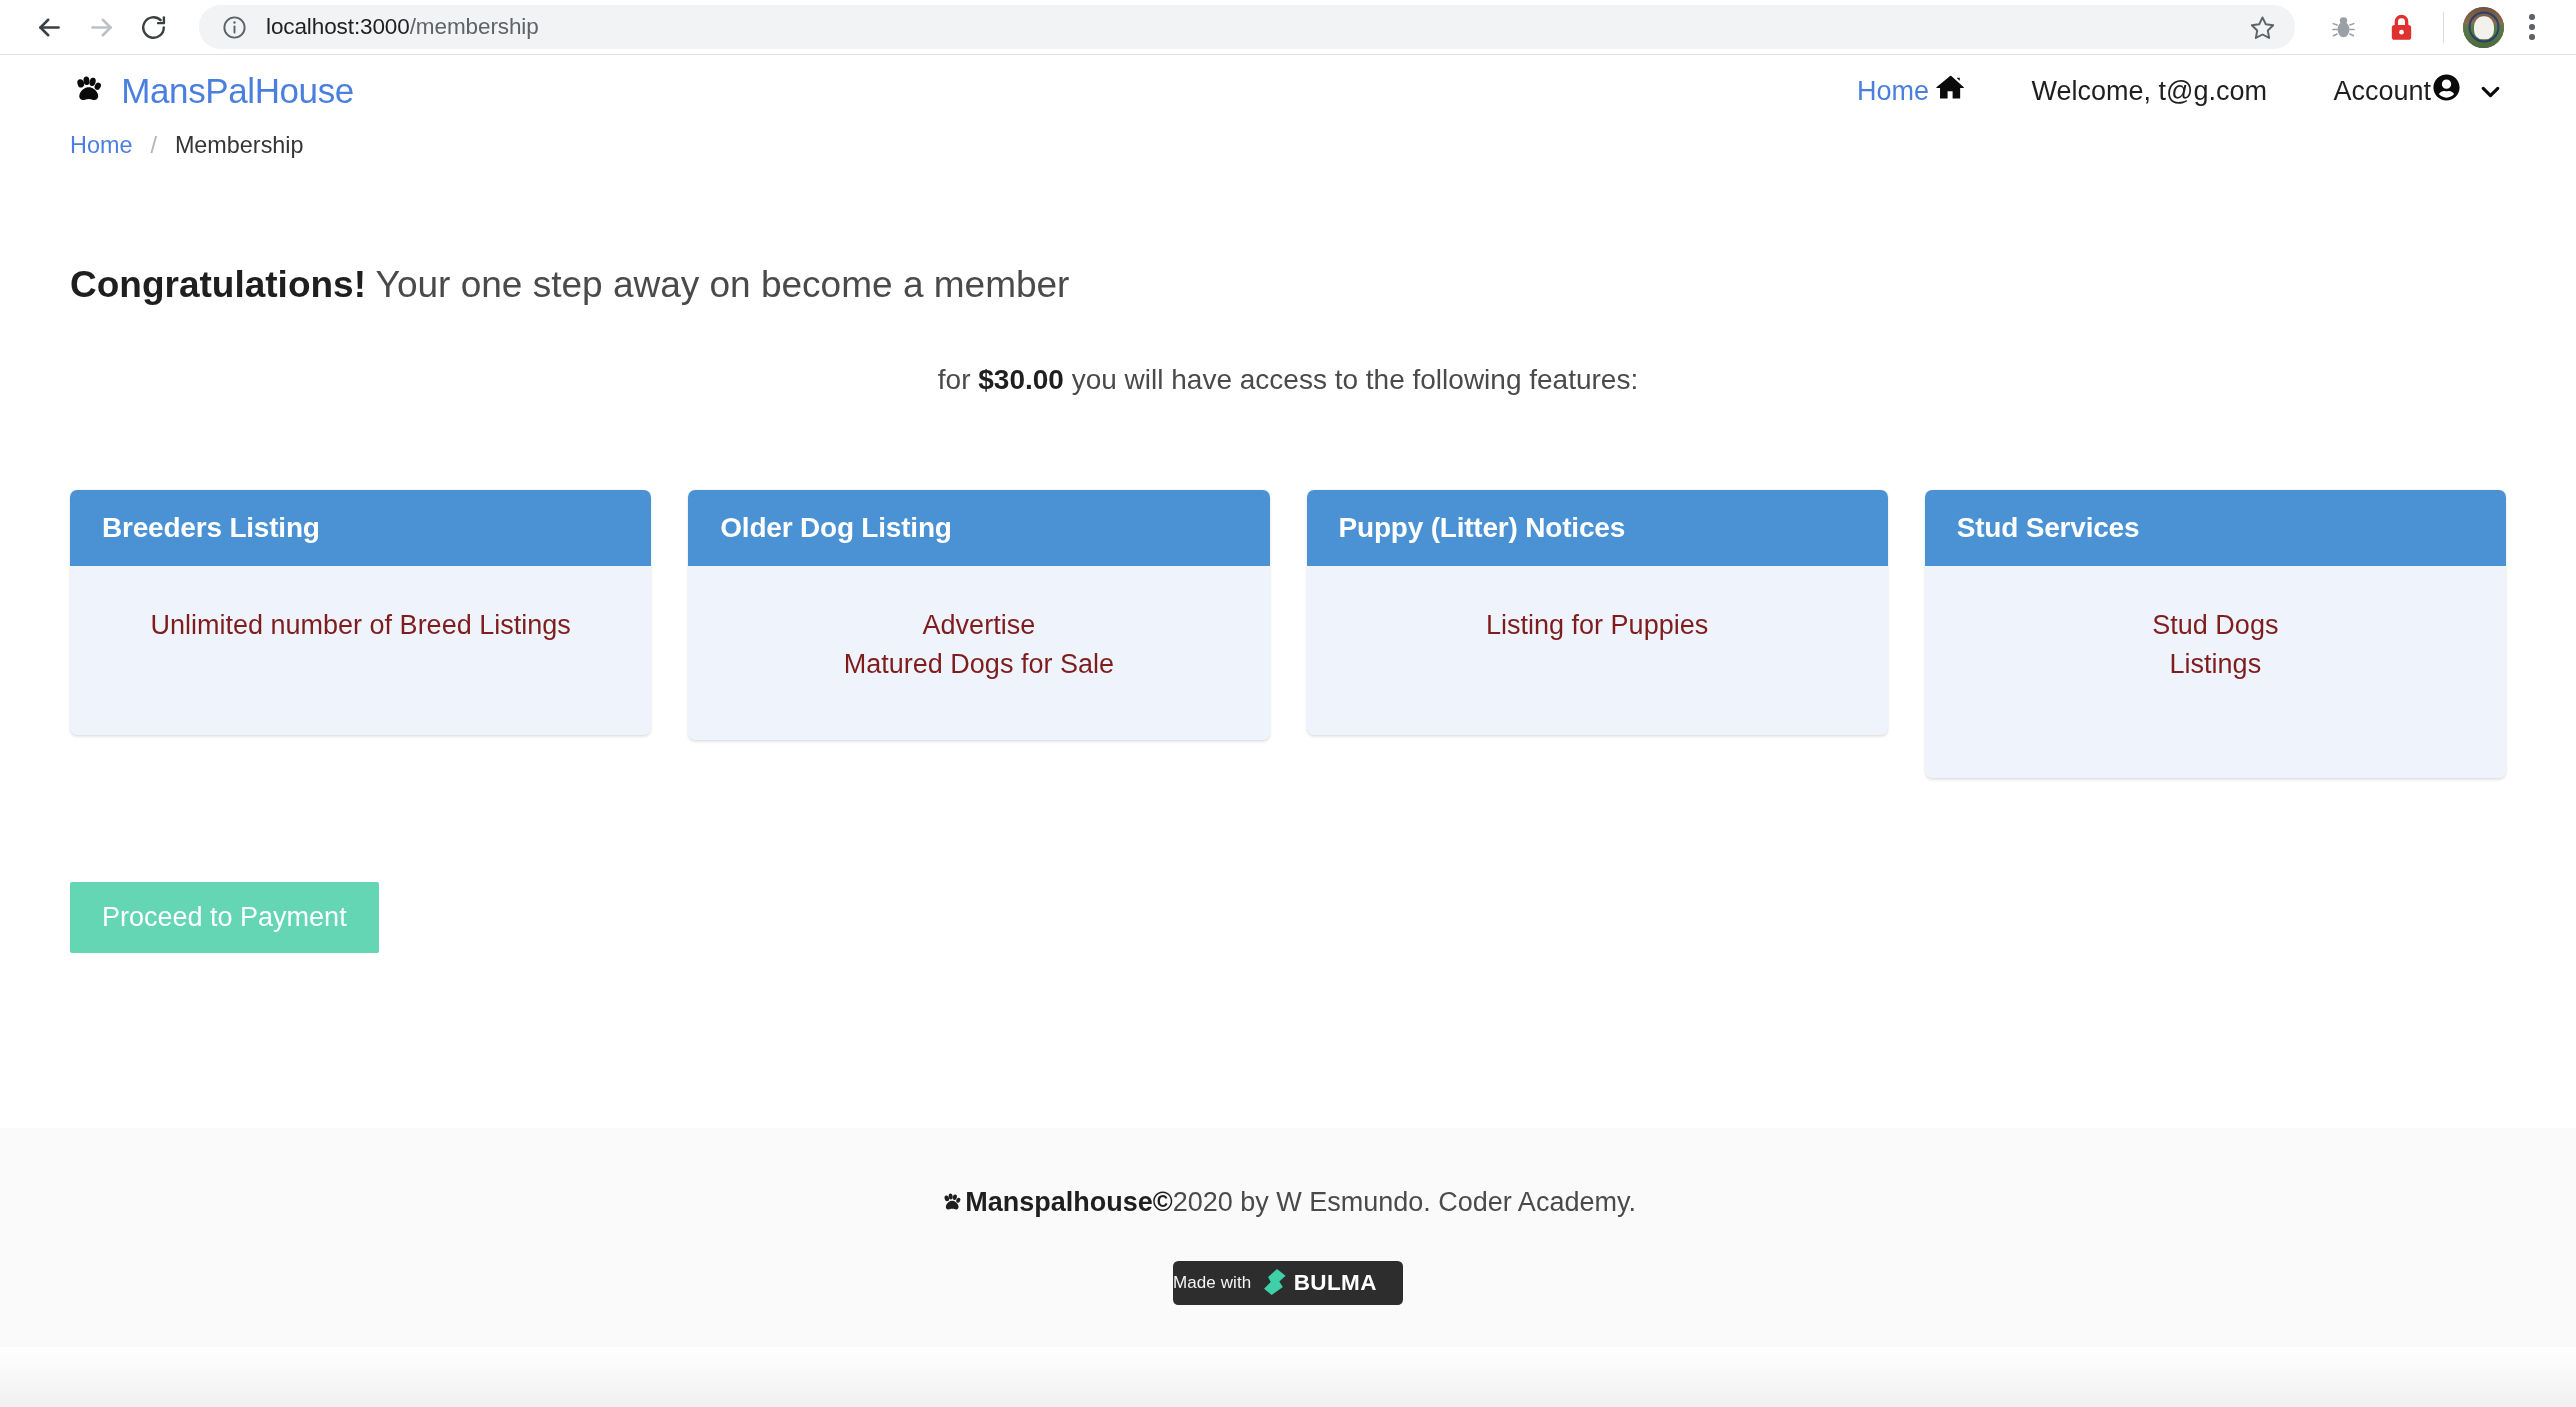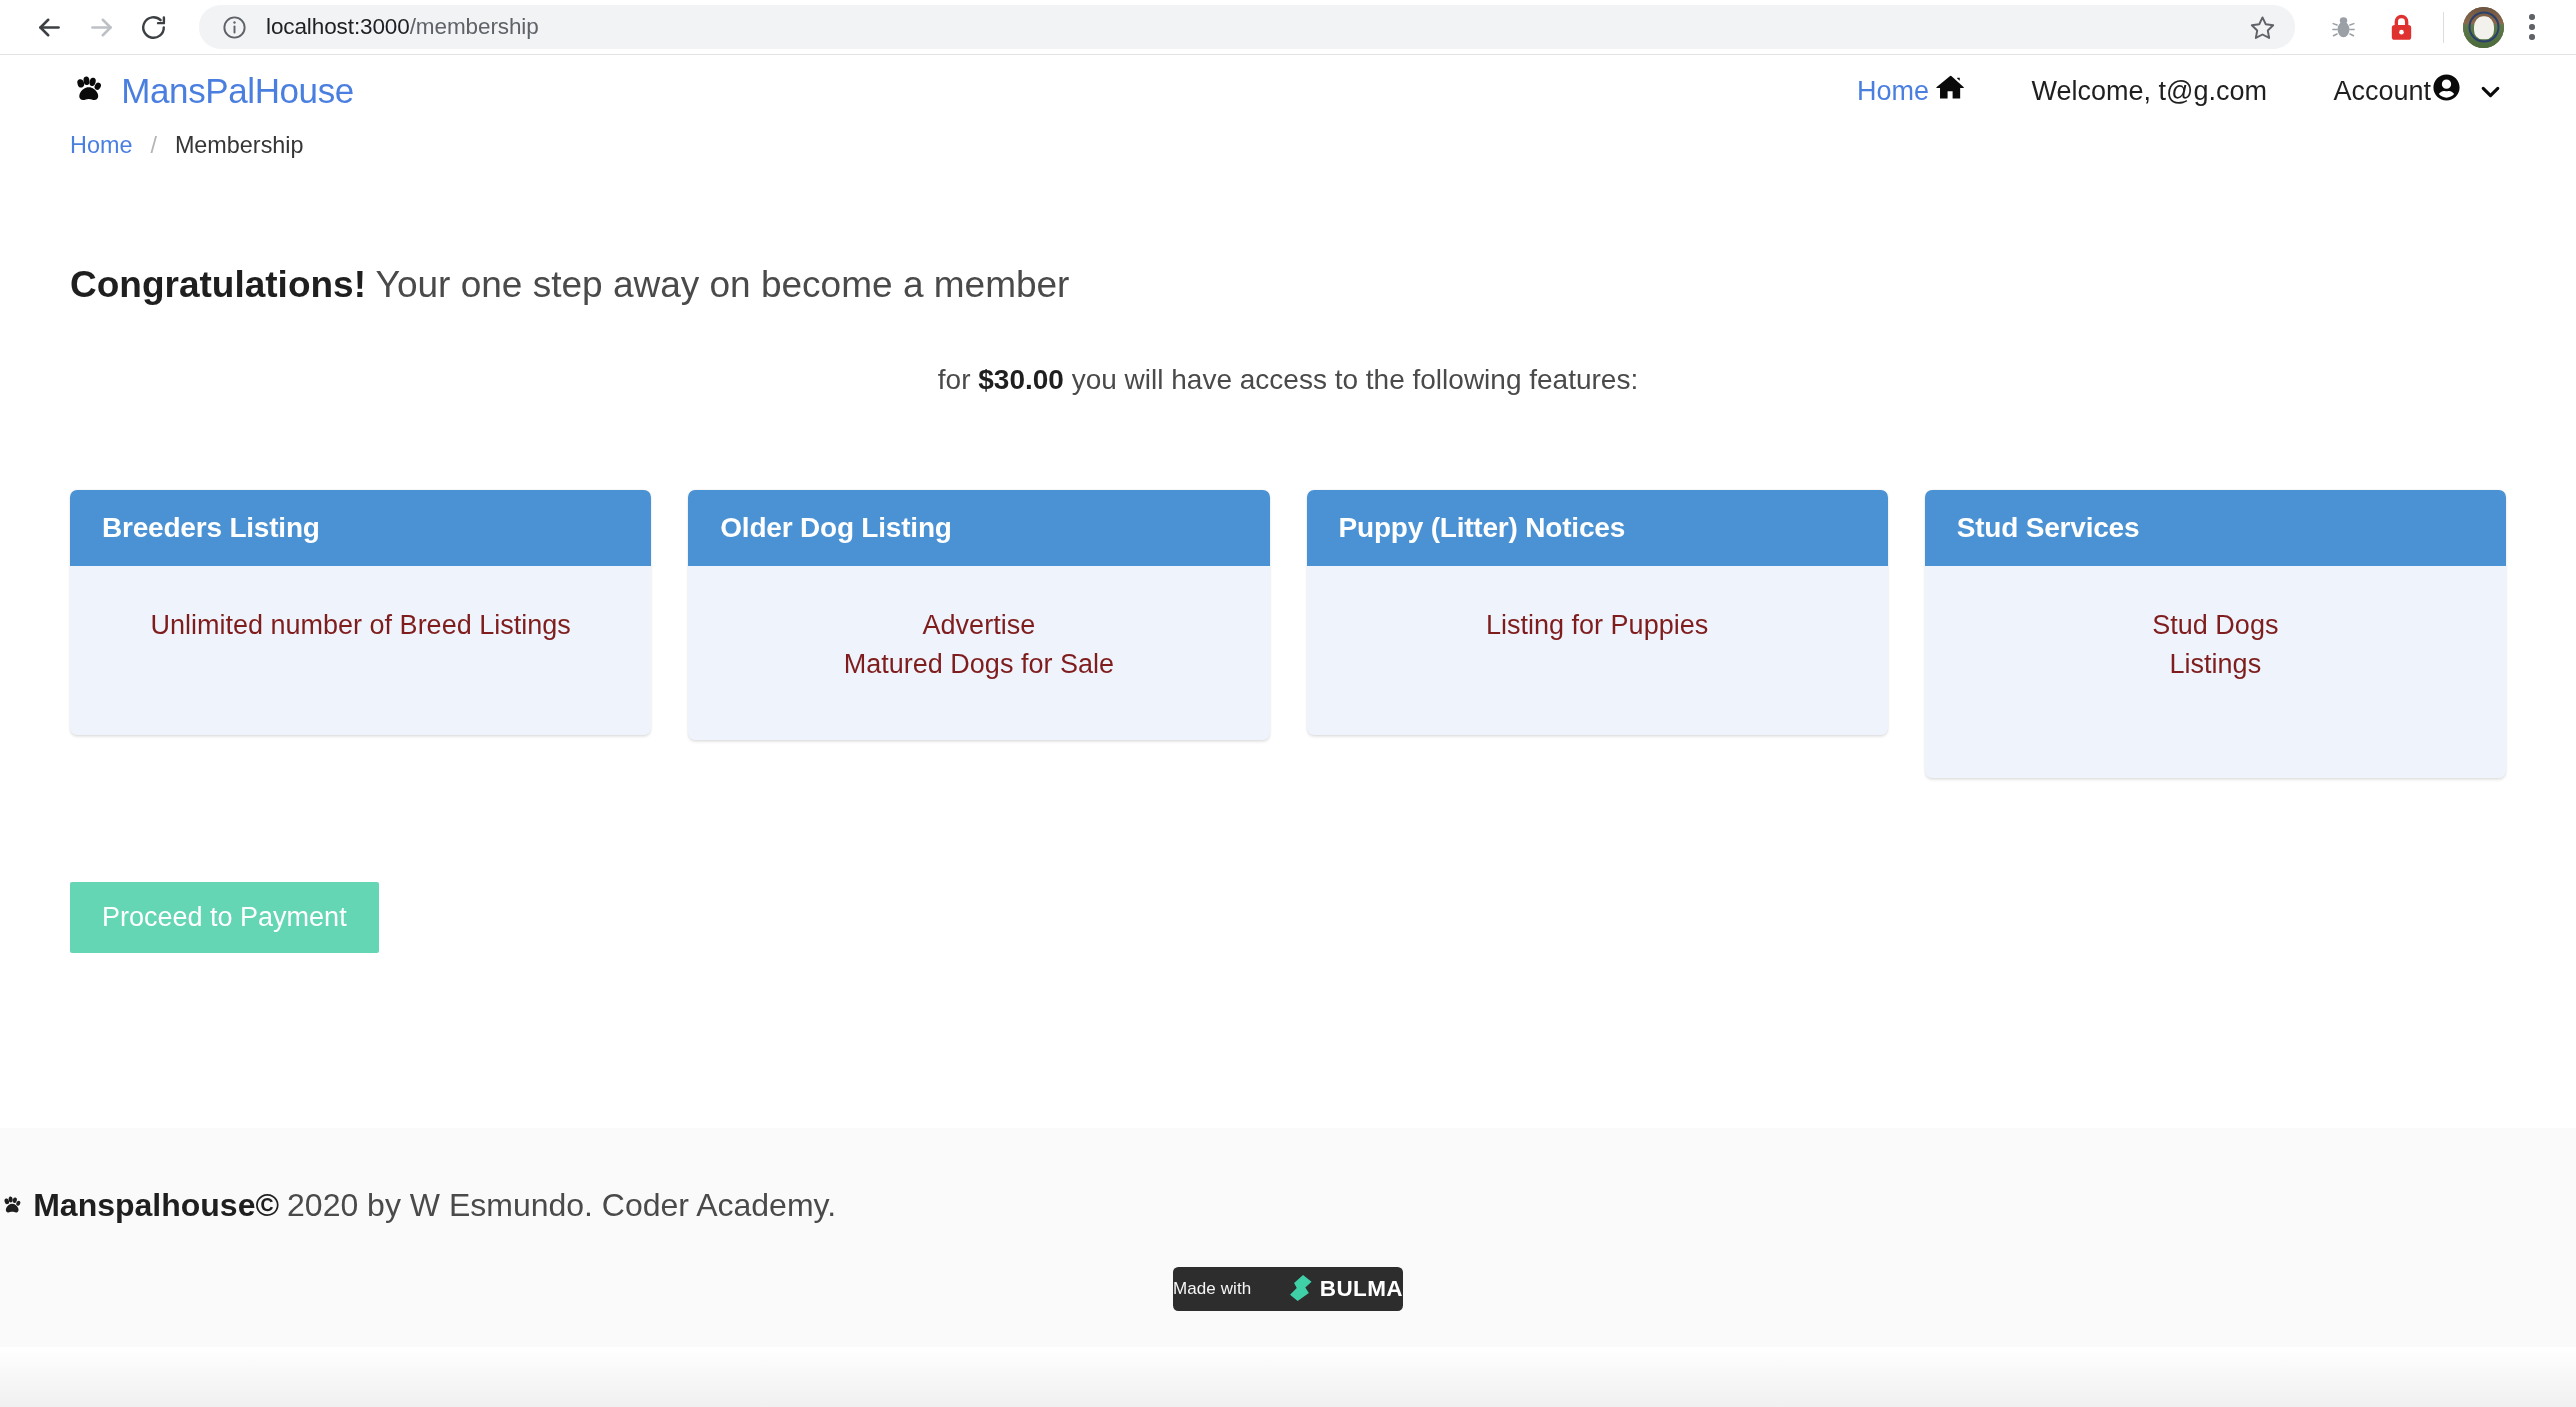--- a/index.html
+++ b/index.html
@@ -226,38 +226,39 @@
   .footer {
     position: absolute;
     left: 0; right: 0;
     top: 1073px;
     height: 280px;
     background: #fafafa;
     text-align: center;
     padding-top: 59px;
   }
   .footer-text {
-    font-size: 32px;
+    font-size: 27px;
     color: #4a4a4a;
     display: flex;
     align-items: center;
-    gap: 8px;
+    justify-content: center;
+    gap: 0;
   }
   .footer-text .fb { color: #1f1f1f; font-weight: bold; }
   .paw-sm { margin-right: 1.8px; display: inline-flex; vertical-align: -1.8px; }
 
   .bulma-badge {
     margin: 43px auto 0 auto;
     width: 230px;
     height: 44px;
     background: #2d2d2d;
     border-radius: 5.4px;
     display: flex;
     align-items: center;
-    justify-content: space-between;
+    justify-content: flex-start;
     gap: 12.6px;
   }
   .bulma-made {
     color: #f5f5f5;
     font-size: 17px;
     letter-spacing: 0.1px;
   }
   .bulma-logo-wrap { display: flex; align-items: center; gap: 7.2px; }
   .bulma-word {
     color: #ffffff;

